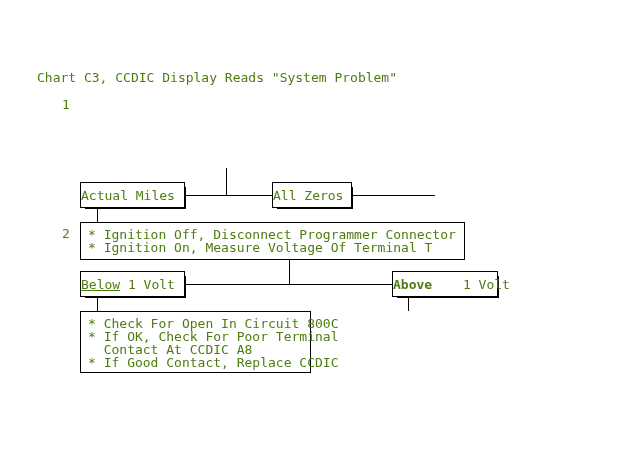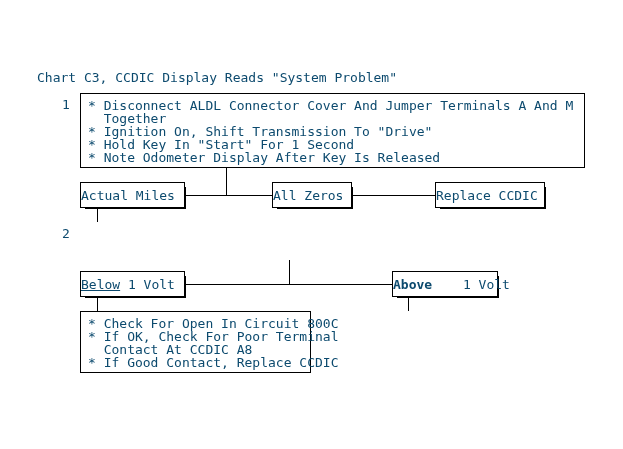--- a/index.html
+++ b/index.html
@@ -3,21 +3,21 @@
 <meta charset="utf-8">
 <style>
   html,body{margin:0;padding:0;background:#888;}
   #canvas{
     position:relative;
     width:623px;height:449px;
     background:#ffffff;
     font-family:"DejaVu Sans Mono","Liberation Mono",monospace;
     font-size:13px;
     line-height:13px;
-    color:#0c4a6e;
+    color:#4d7c0f;
     overflow:hidden;
   }
   .title{
     position:absolute;
     white-space:pre;
   }
   .stepnum{
     position:absolute;
     white-space:pre;
   }
@@ -44,43 +44,37 @@
   }
 </style>
 </head>
 <body>
 
 <div id="canvas">
 
   <div class="title" style="left:37px;top:71px;">Chart C3, CCDIC Display Reads "System Problem"</div>
 
   <div class="stepnum" style="left:62px;top:98px;">1</div>
-  <div class="box bigbox" style="left:80px;top:93px;width:505px;height:75px;">* Disconnect ALDL Connector Cover And Jumper Terminals A And M
-  Together
-* Ignition On, Shift Transmission To "Drive"
-* Hold Key In "Start" For 1 Second
-* Note Odometer Display After Key Is Released</div>
 
   <div class="line" style="left:226px;top:168px;width:1px;height:28px;"></div>
   <div class="line" style="left:185px;top:195px;width:87px;height:1px;"></div>
   <div class="line" style="left:352px;top:195px;width:83px;height:1px;"></div>
 
   <div class="box smallbox" style="left:80px;top:182px;width:105px;height:26px;">
     <span>Actual Miles</span>
   </div>
   <div class="box smallbox" style="left:272px;top:182px;width:80px;height:26px;">
     <span>All Zeros</span>
   </div>
-  <div class="box smallbox" style="left:435px;top:182px;width:110px;height:26px;">
-    <span>Replace CCDIC</span>
-  </div>
 
   <div class="line" style="left:97px;top:208px;width:1px;height:14px;"></div>
 
   <div class="stepnum" style="left:62px;top:227px;">2</div>
+  <div class="box bigbox" style="left:80px;top:222px;width:385px;height:38px;">* Ignition Off, Disconnect Programmer Connector
+* Ignition On, Measure Voltage Of Terminal T</div>
 
   <div class="line" style="left:289px;top:260px;width:1px;height:24px;"></div>
   <div class="line" style="left:185px;top:284px;width:207px;height:1px;"></div>
 
   <div class="box smallbox" style="left:80px;top:271px;width:105px;height:26px;">
     <span class="uline">Below</span><span> 1 Volt</span>
   </div>
   <div class="box smallbox" style="left:392px;top:271px;width:106px;height:26px;gap:23px;">
     <span class="bold">Above</span><span> 1 Volt</span>
   </div>

